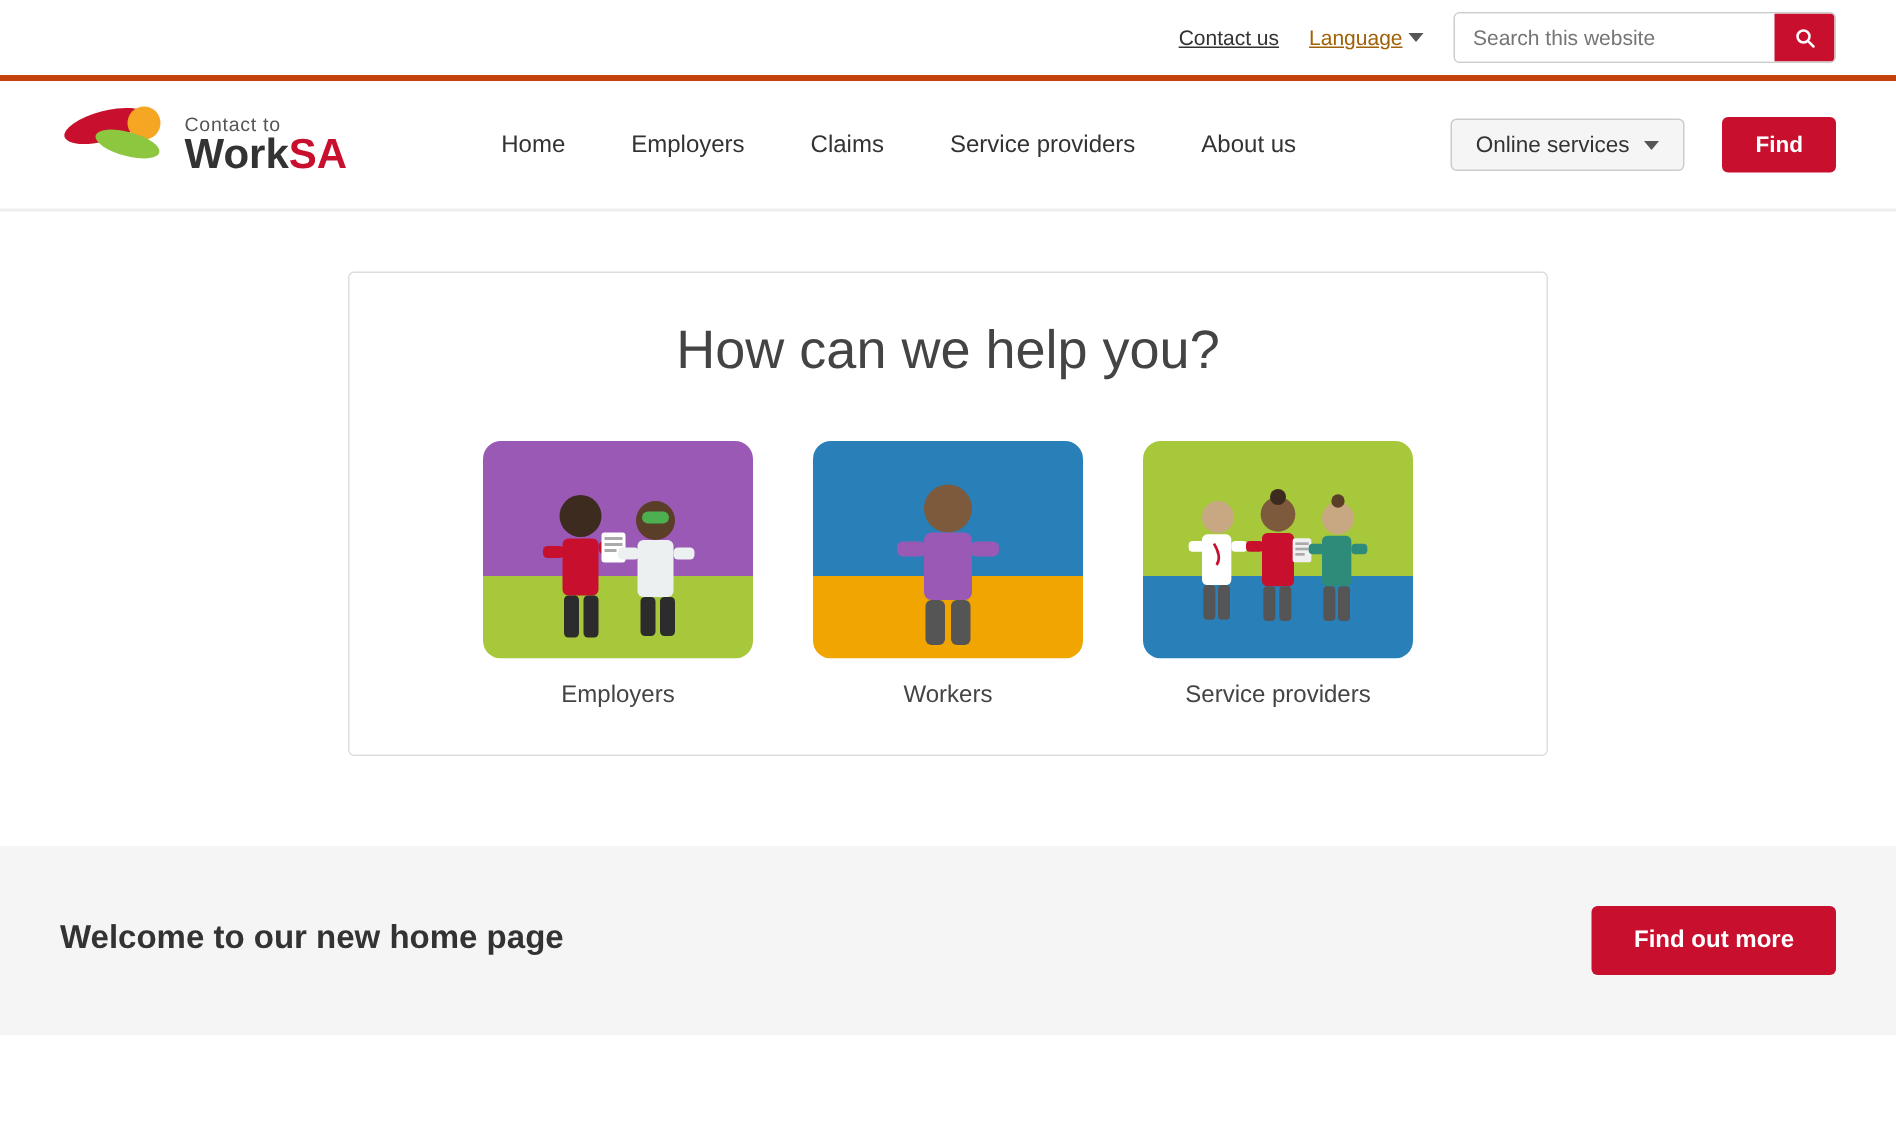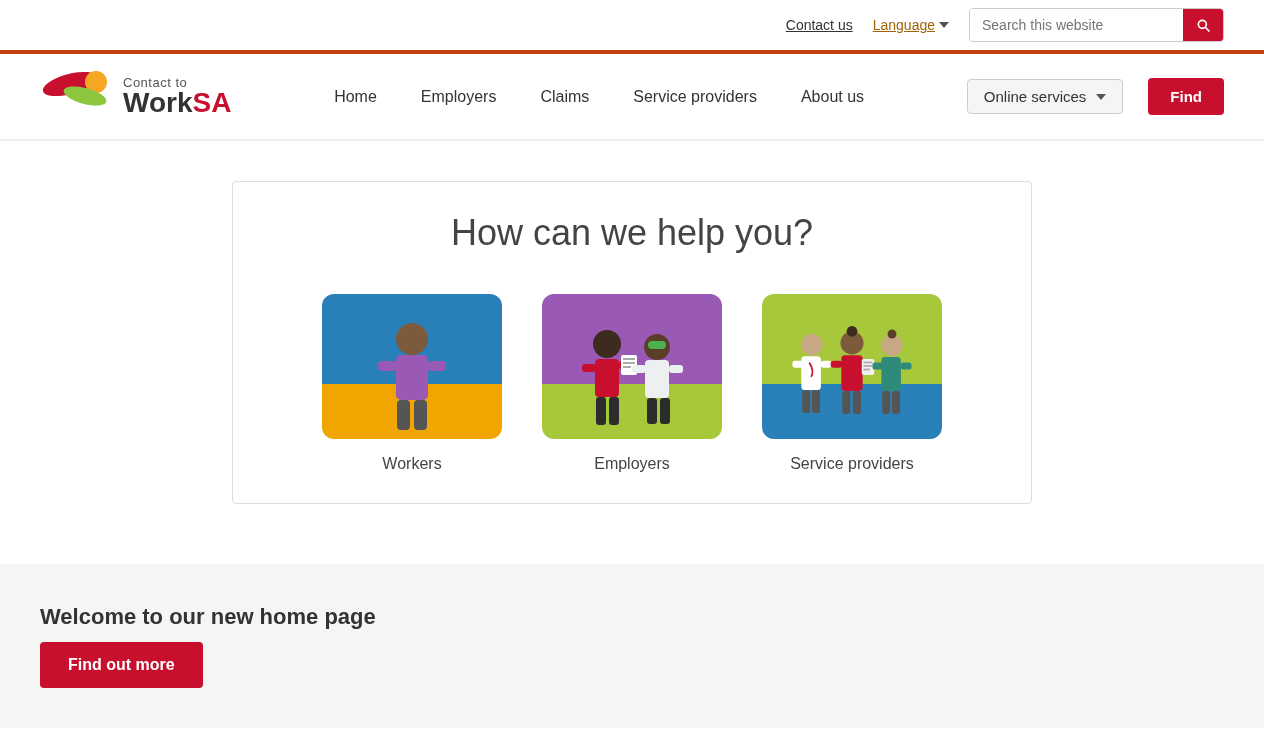--- a/index.html
+++ b/index.html
@@ -234,23 +234,22 @@
       width: 160px;
       height: 130px;
     }
 
     
     .welcome-section {
       background: #f5f5f5;
       padding: 40px;
       margin-top: 40px;
       display: flex;
-      align-items: flex-start;
+      align-items: flex-end;
       justify-content: space-between;
-      flex-direction: column;
     }
     .welcome-text h2 {
       font-size: 22px;
       color: #333;
       margin-bottom: 12px;
     }
     .welcome-text p {
       font-size: 14px;
       color: #555;
       max-width: 600px;
@@ -336,37 +335,20 @@
     </button>
     <button class="login-btn">Find</button>
   </div>
 </div>
 
 <div class="main-content">
 
   <div class="help-section">
     <h2 class="help-title">How can we help you?</h2>
     <div class="help-cards">
-
-      <div class="help-card">
-        <div class="help-card-img">
-          <div class="workers-bg-top"></div>
-          <div class="workers-bg-bottom"></div>
-          <svg class="card-svg" viewBox="0 0 160 130">
-
-            <circle cx="80" cy="30" r="16" fill="#7d5a3c"></circle>
-            <rect x="64" y="46" width="32" height="45" fill="#9b59b6" rx="5"></rect>
-            <rect x="46" y="52" width="19" height="10" fill="#9b59b6" rx="4"></rect>
-            <rect x="95" y="52" width="19" height="10" fill="#9b59b6" rx="4"></rect>
-            <rect x="65" y="91" width="13" height="30" fill="#555" rx="4"></rect>
-            <rect x="82" y="91" width="13" height="30" fill="#555" rx="4"></rect>
-          </svg>
-        </div>
-        <span class="card-label">Workers</span>
-      </div>
 
       <div class="help-card">
         <div class="help-card-img">
           <div class="bg-top-purple"></div>
           <div class="bg-bottom-green"></div>
           <svg class="card-svg" viewBox="0 0 160 130">
 
             <circle cx="55" cy="35" r="14" fill="#3d2b1f"></circle>
             <rect x="43" y="50" width="24" height="38" fill="#c8102e" rx="4"></rect>
             <rect x="30" y="55" width="14" height="8" fill="#c8102e" rx="3"></rect>
@@ -386,20 +368,37 @@
             <rect x="117" y="56" width="14" height="8" fill="#ecf0f1" rx="3"></rect>
             <rect x="95" y="89" width="10" height="26" fill="#2c2c2c" rx="3"></rect>
             <rect x="108" y="89" width="10" height="26" fill="#2c2c2c" rx="3"></rect>
           </svg>
         </div>
         <span class="card-label">Employers</span>
       </div>
 
       <div class="help-card">
         <div class="help-card-img">
+          <div class="workers-bg-top"></div>
+          <div class="workers-bg-bottom"></div>
+          <svg class="card-svg" viewBox="0 0 160 130">
+
+            <circle cx="80" cy="30" r="16" fill="#7d5a3c"></circle>
+            <rect x="64" y="46" width="32" height="45" fill="#9b59b6" rx="5"></rect>
+            <rect x="46" y="52" width="19" height="10" fill="#9b59b6" rx="4"></rect>
+            <rect x="95" y="52" width="19" height="10" fill="#9b59b6" rx="4"></rect>
+            <rect x="65" y="91" width="13" height="30" fill="#555" rx="4"></rect>
+            <rect x="82" y="91" width="13" height="30" fill="#555" rx="4"></rect>
+          </svg>
+        </div>
+        <span class="card-label">Workers</span>
+      </div>
+
+      <div class="help-card">
+        <div class="help-card-img">
           <div class="sp-bg-top"></div>
           <div class="sp-bg-bottom"></div>
           <svg class="card-svg" viewBox="0 0 180 130">
 
             <circle cx="45" cy="32" r="12" fill="#c8a882"></circle>
             <rect x="33" y="45" width="22" height="38" fill="white" rx="4"></rect>
             <rect x="23" y="50" width="12" height="8" fill="white" rx="3"></rect>
             <rect x="55" y="50" width="12" height="8" fill="white" rx="3"></rect>
             <rect x="34" y="83" width="9" height="26" fill="#555" rx="3"></rect>
             <rect x="45" y="83" width="9" height="26" fill="#555" rx="3"></rect>

